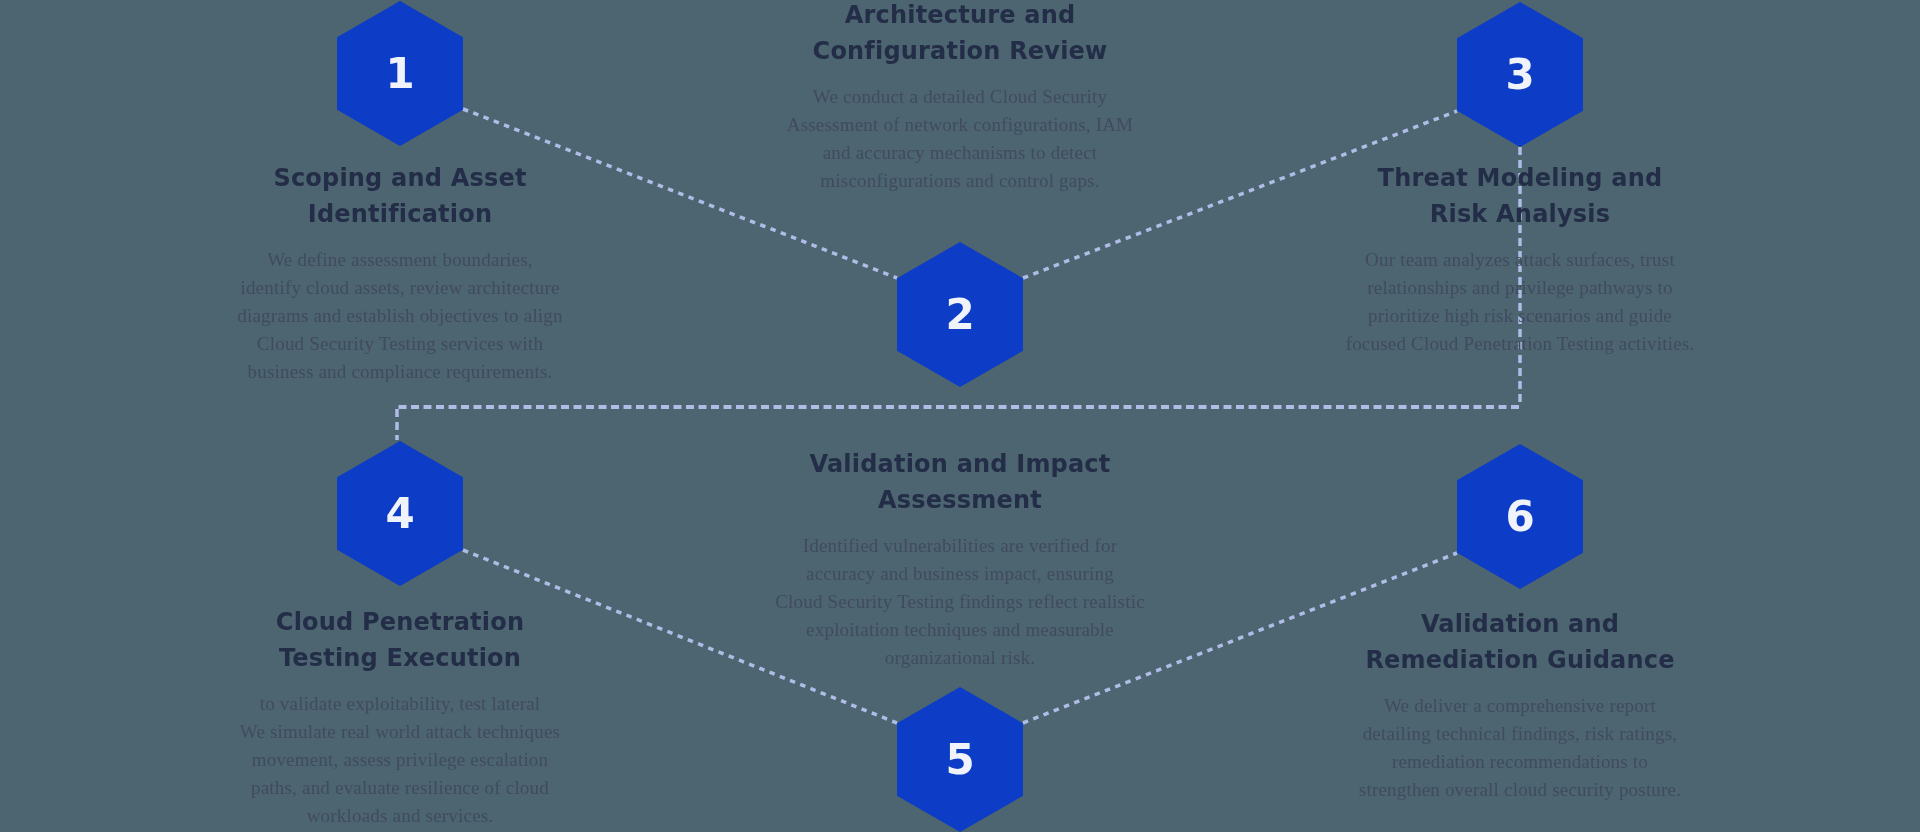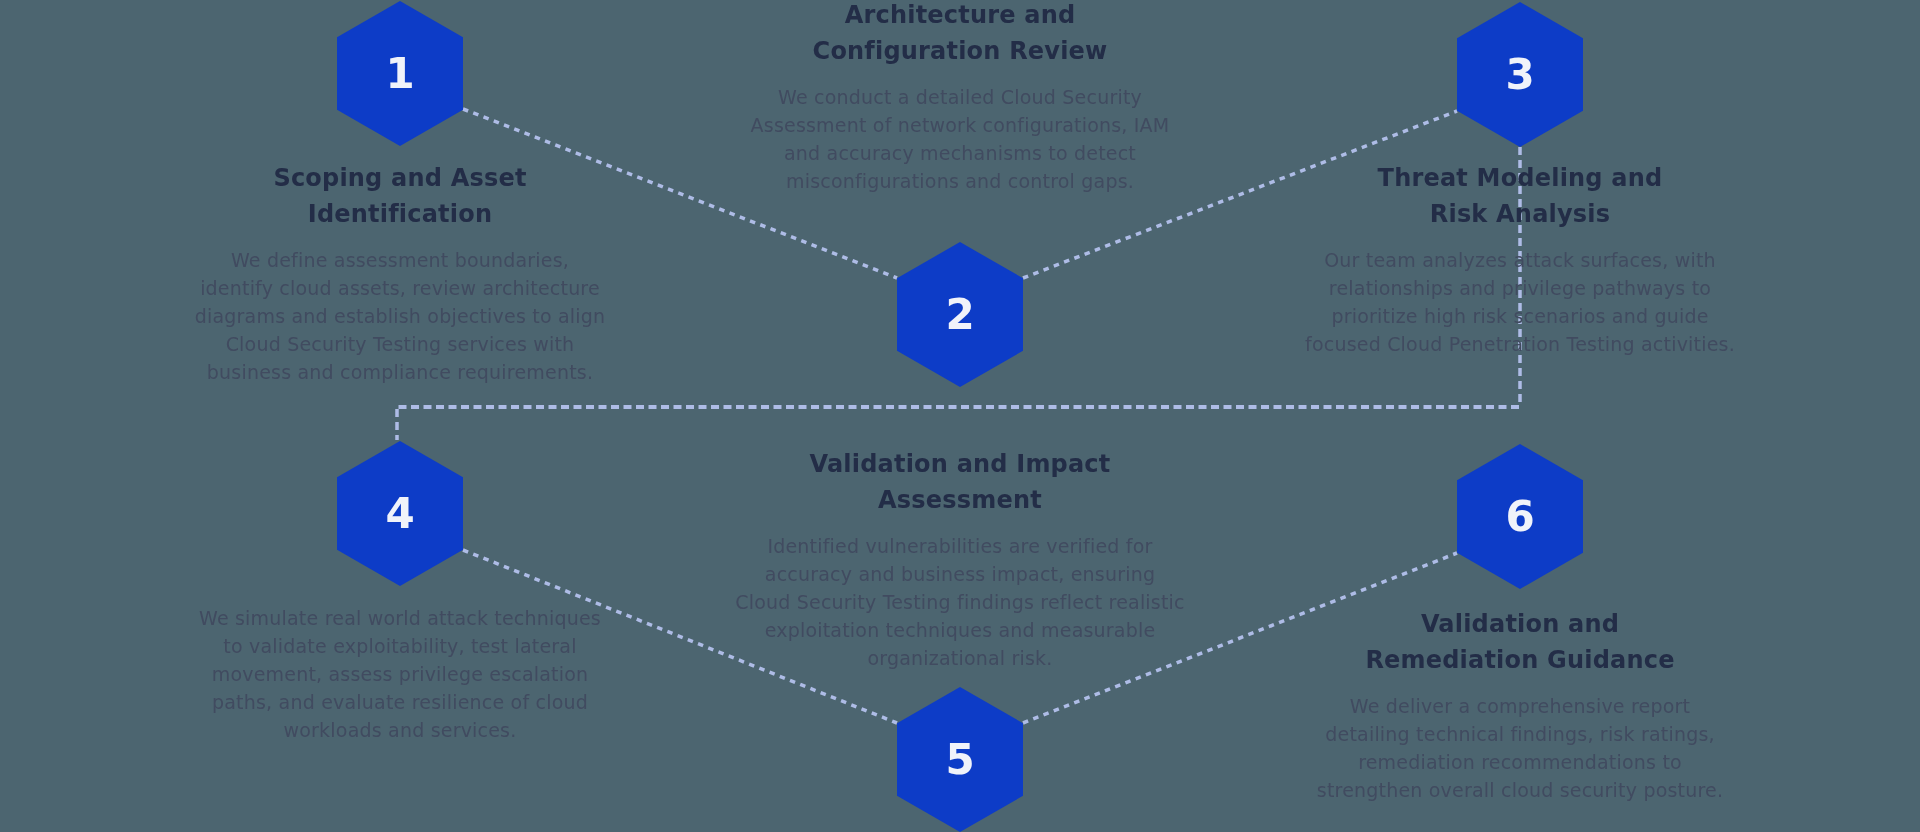--- a/index.html
+++ b/index.html
@@ -45,21 +45,21 @@
     font-size:24px;font-weight:700;
     letter-spacing:.2px;
     margin-bottom:14px;
   }
   .step-title div{line-height:36px;}
   .step-desc{
     color:var(--body);
     font-size:19px;font-weight:400;
     letter-spacing:.2px;
   }
-  .step-desc div{line-height:28px;}
+  .step-desc div{line-height:28px;font-family:Liberation Serif, serif;}
 </style>
 </head>
 <body>
 
 <div class="canvas">
 
   <svg class="connectors" viewBox="0 0 1920 832" xmlns="http://www.w3.org/2000/svg" aria-hidden="true">
     <path class="diag" d="M463,109 L897,278"></path>
     <path class="diag" d="M1023,278 L1457,111"></path>
     <path class="vert" d="M1520,147 L1520,405"></path>
@@ -114,31 +114,35 @@
         <div>misconfigurations and control gaps.</div>
       </div>
   </div>
 
   <div class="step-text" style="left:1250px;top:160px">
     <div class="step-title">
         <div>Threat Modeling and</div>
         <div>Risk Analysis</div>
       </div>
     <div class="step-desc">
-        <div>Our team analyzes attack surfaces, with</div>
+        <div>Our team analyzes attack surfaces, trust</div>
         <div>relationships and privilege pathways to</div>
         <div>prioritize high risk scenarios and guide</div>
         <div>focused Cloud Penetration Testing activities.</div>
       </div>
   </div>
 
   <div class="step-text" style="left:130px;top:604px">
+    <div class="step-title">
+        <div>Cloud Penetration</div>
+        <div>Testing Execution</div>
+      </div>
     <div class="step-desc">
+        <div>to validate exploitability, test lateral</div>
         <div>We simulate real world attack techniques</div>
-        <div>to validate exploitability, test lateral</div>
         <div>movement, assess privilege escalation</div>
         <div>paths, and evaluate resilience of cloud</div>
         <div>workloads and services.</div>
       </div>
   </div>
 
   <div class="step-text" style="left:690px;top:446px">
     <div class="step-title">
         <div>Validation and Impact</div>
         <div>Assessment</div>

